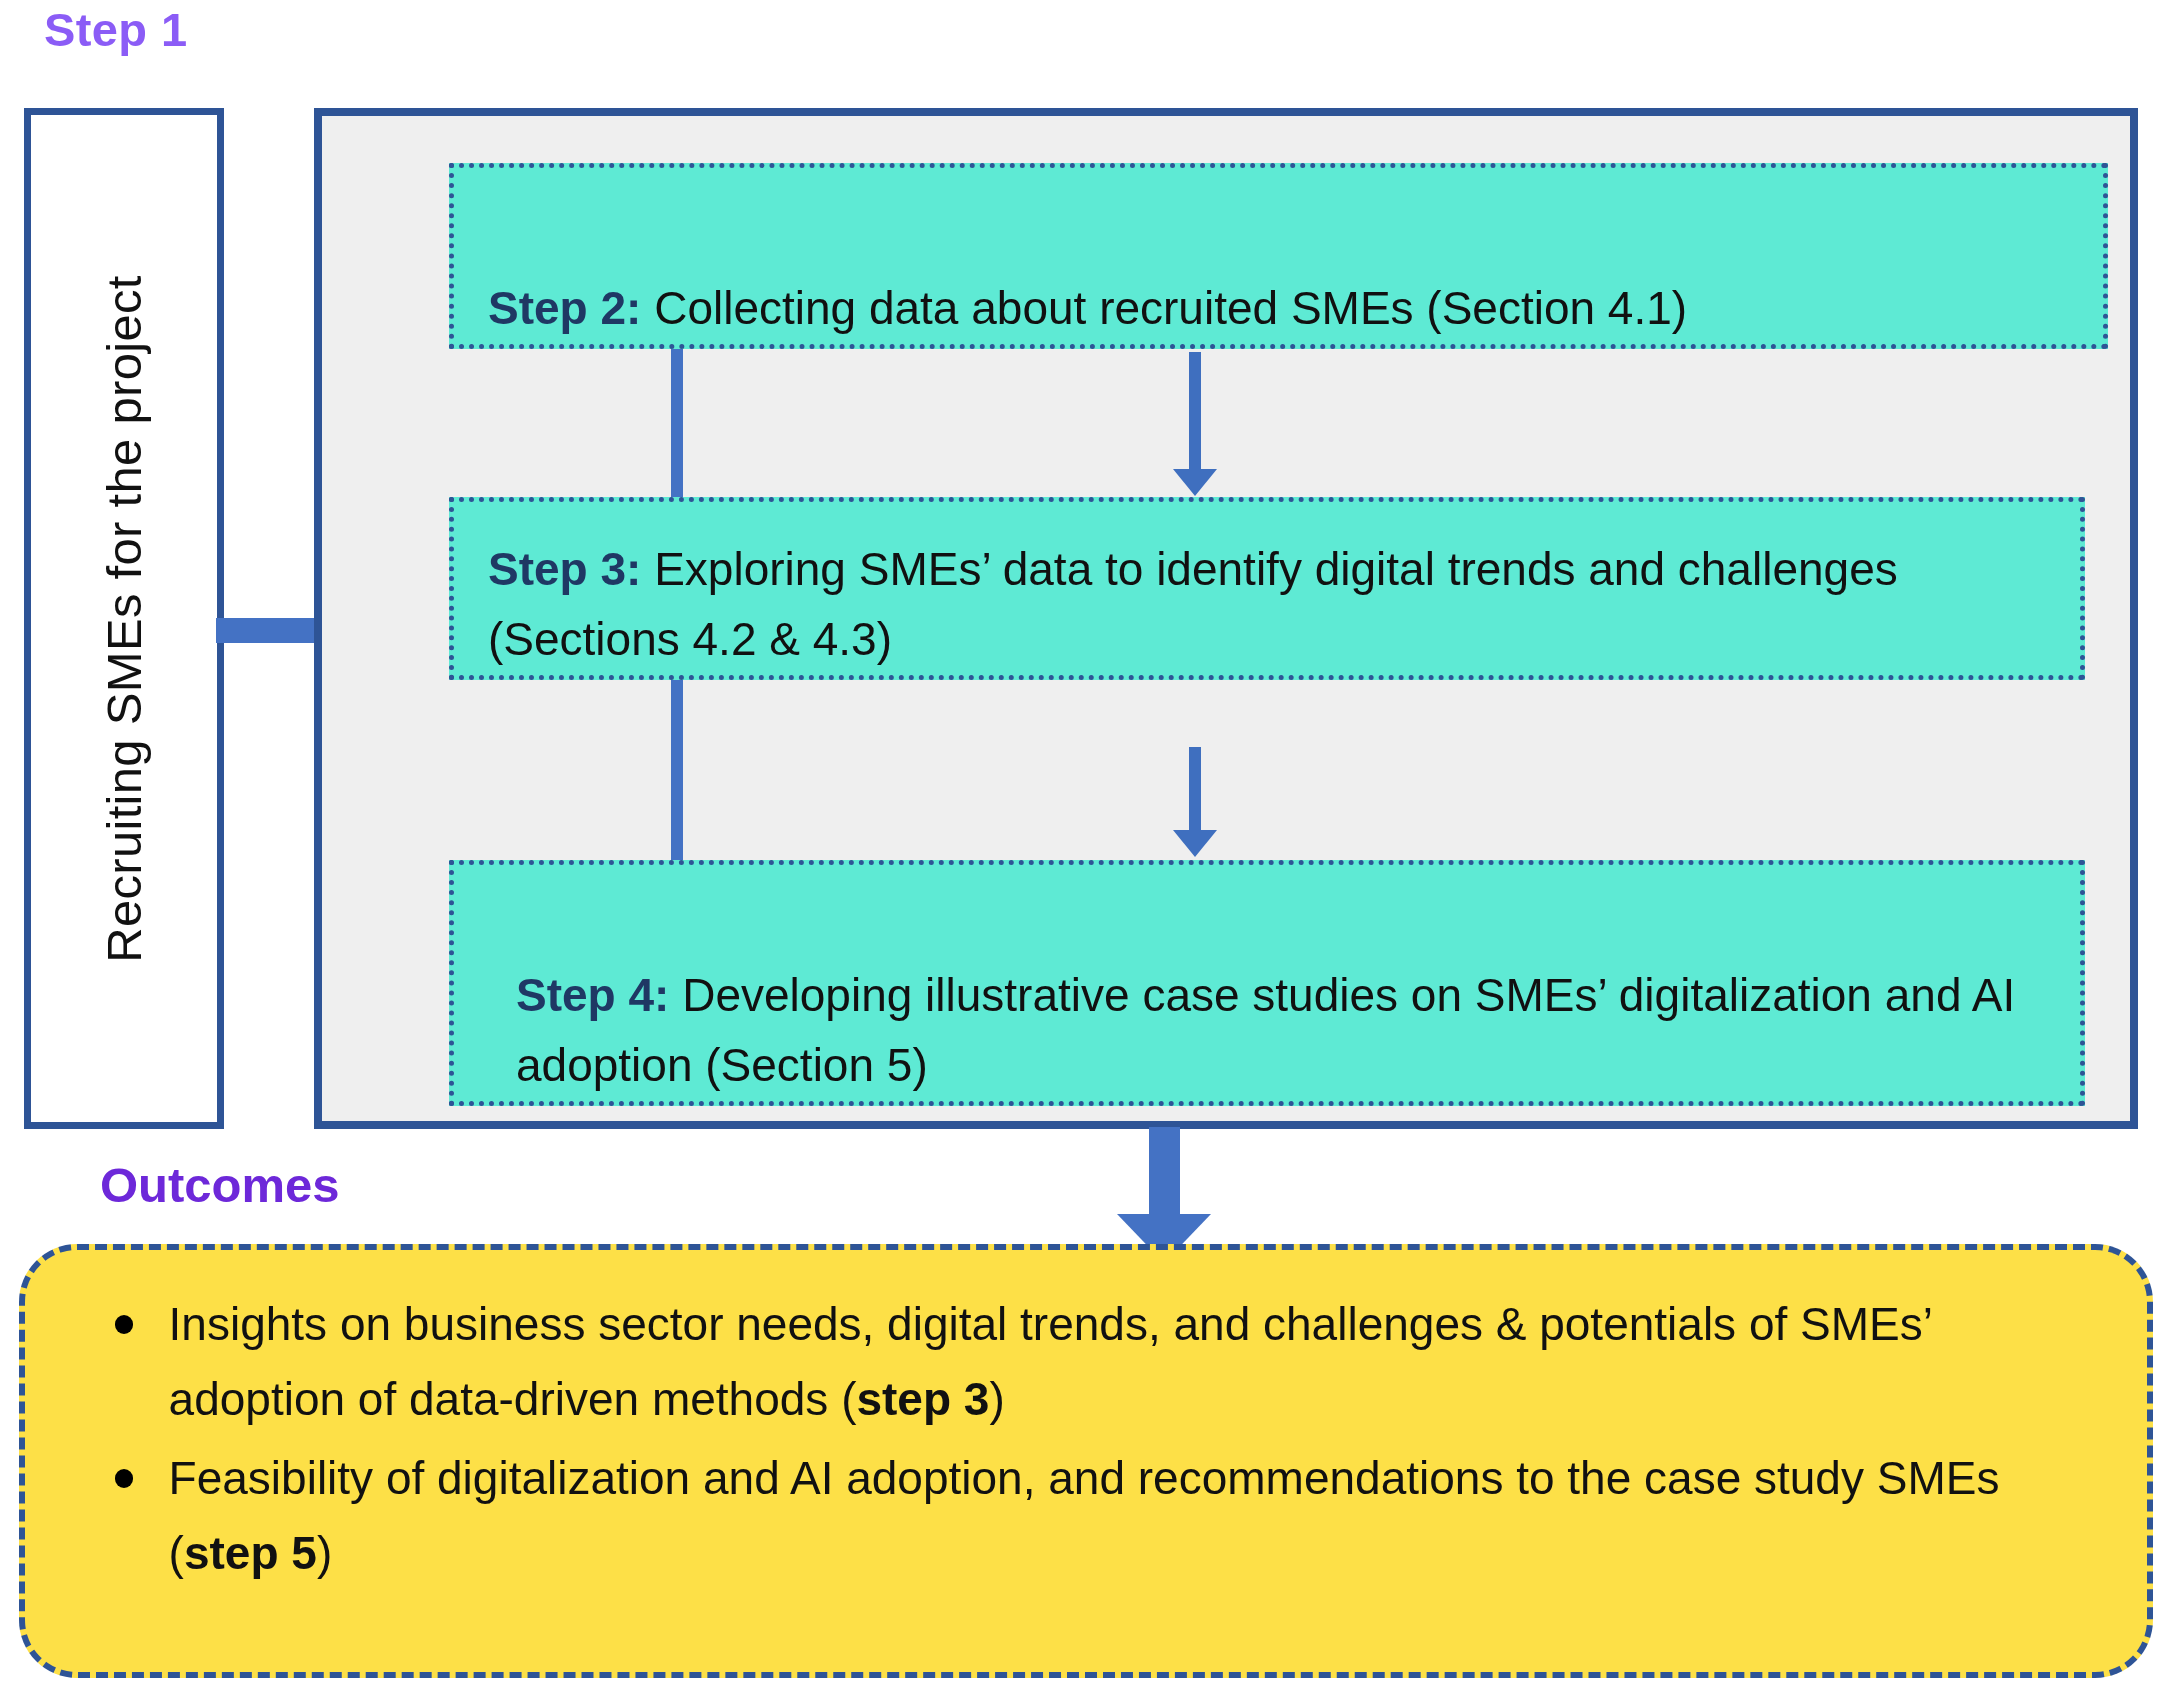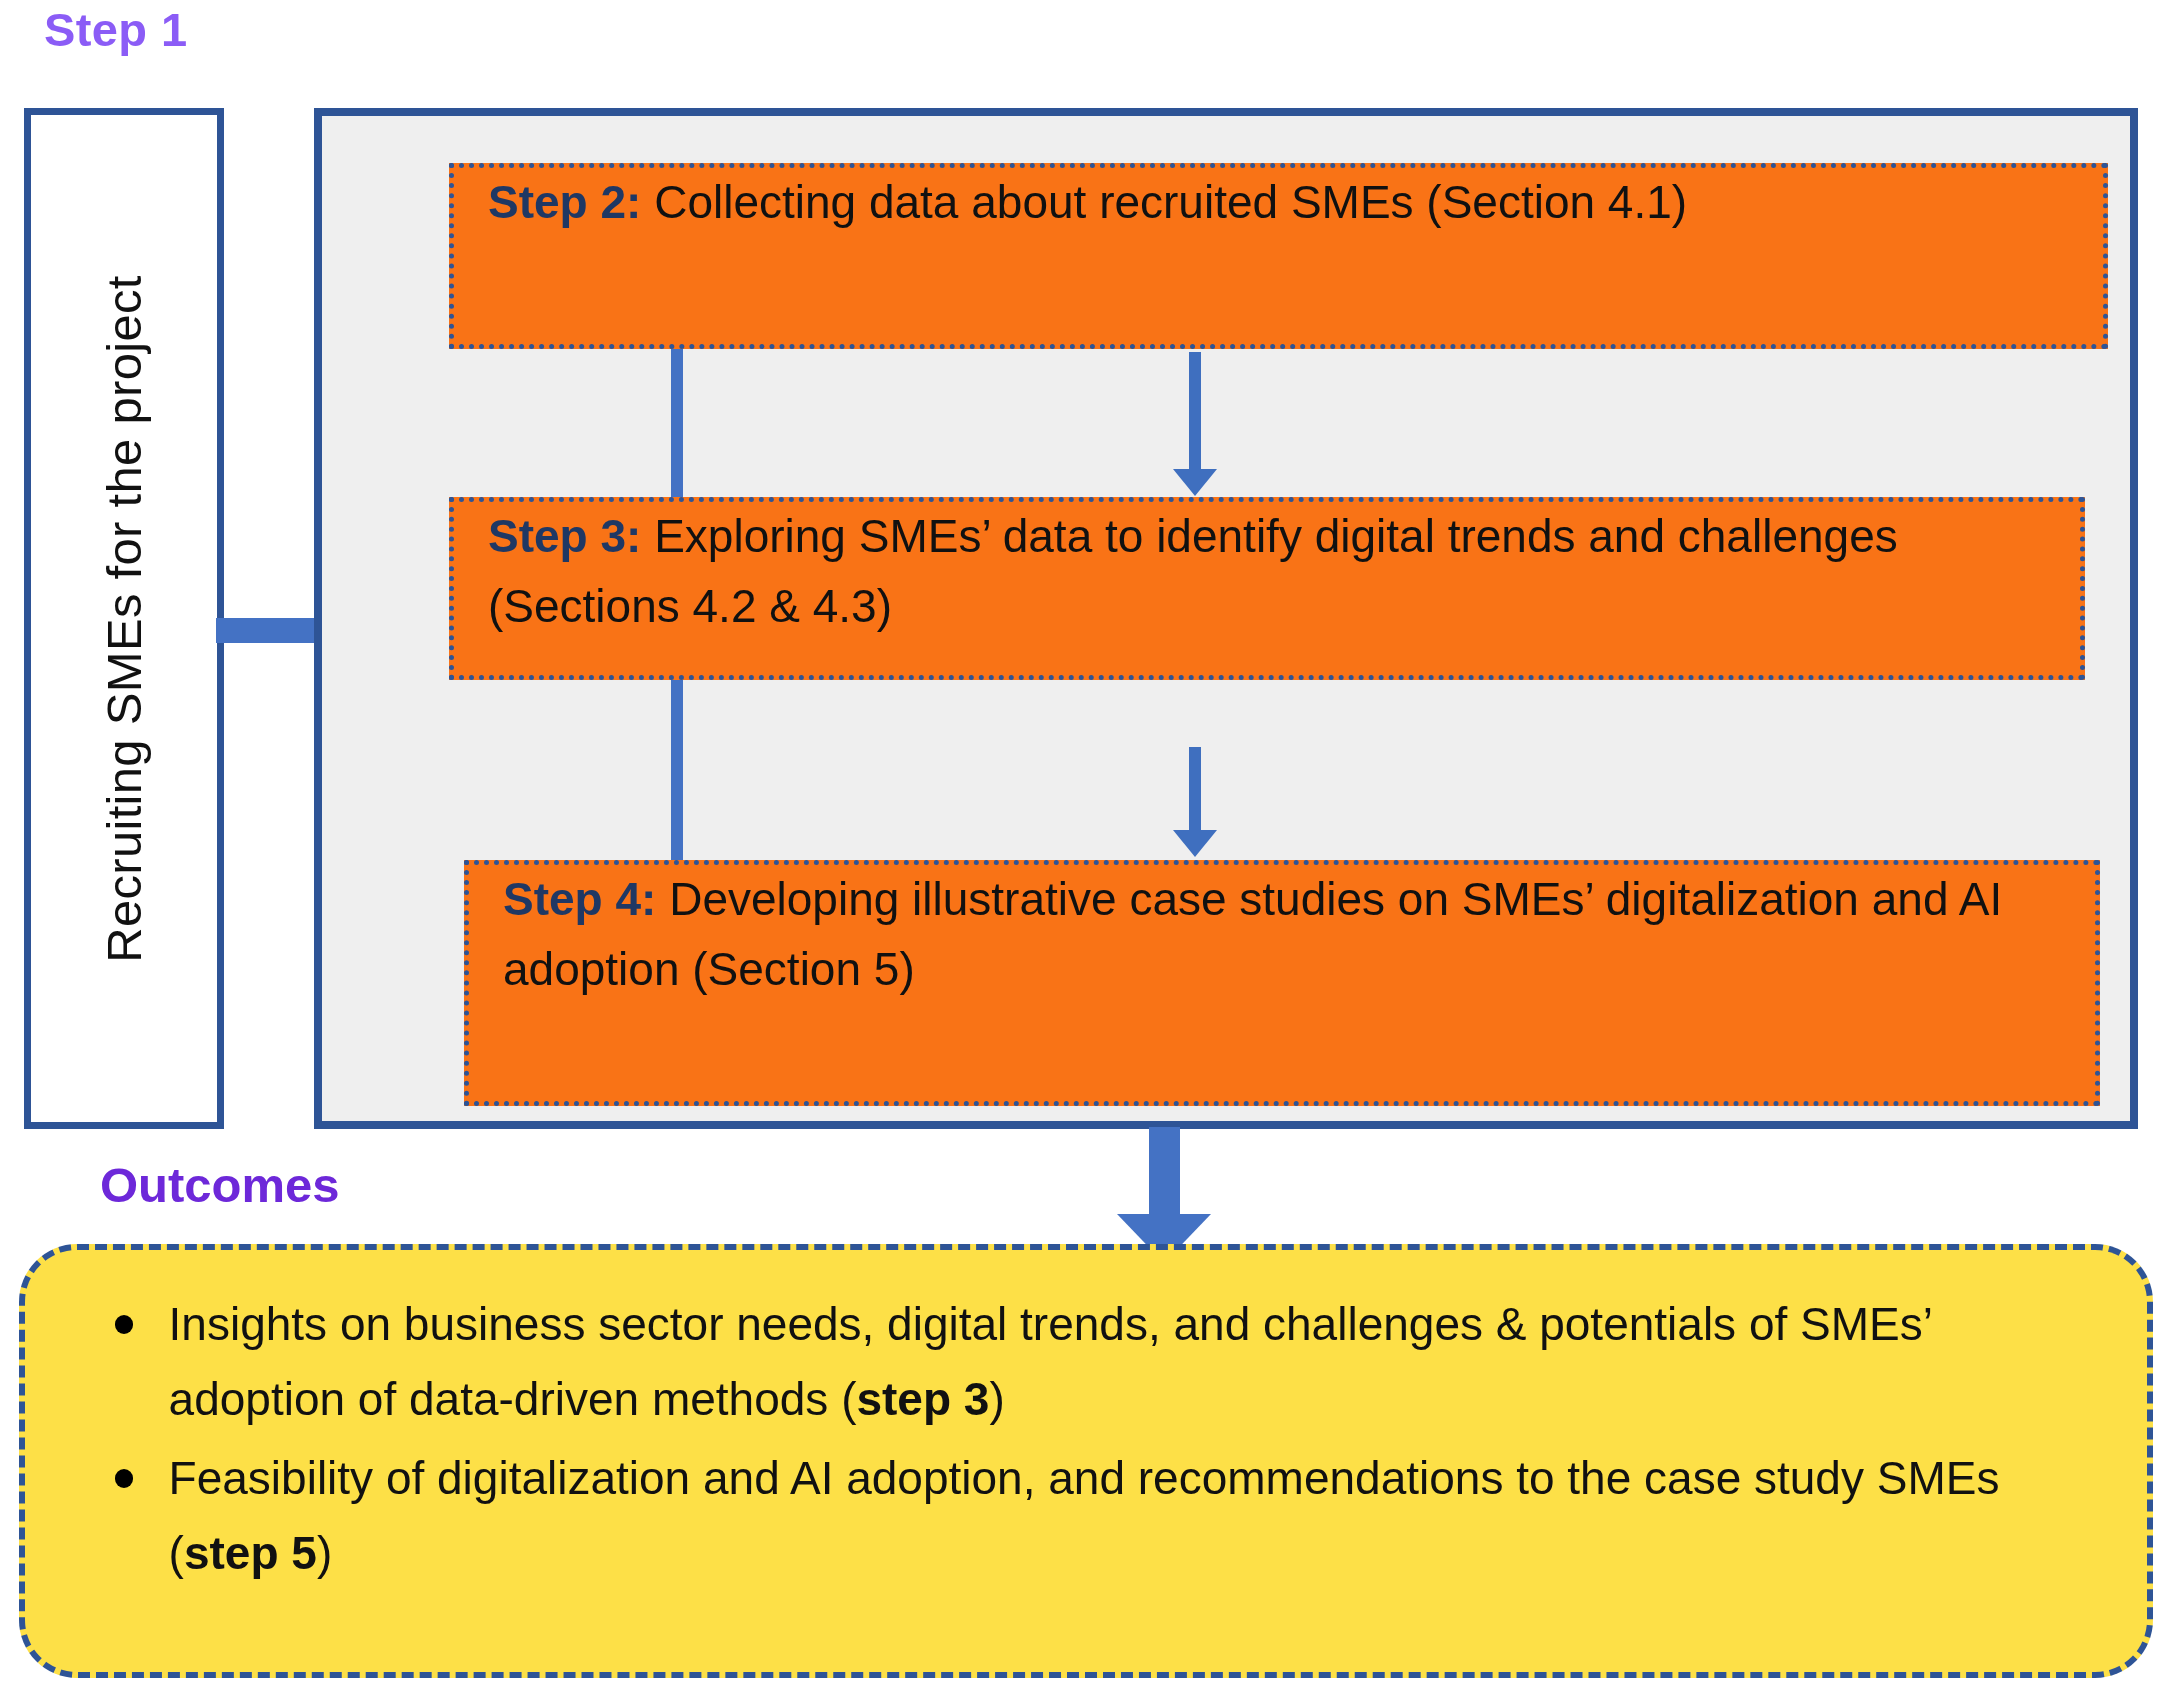--- a/index.html
+++ b/index.html
@@ -60,38 +60,38 @@
     box-sizing: border-box;
     border: 8.5px solid #2E5496;
     background: #EFEFEF;
   }
 
   
   .step-box {
     position: absolute;
     box-sizing: border-box;
     border: 5.1px dotted #2E5496;
-    background: #f97316;
+    background: #5eead4;
     display: flex;
-    align-items: flex-start;
+    align-items: flex-end;
   }
   .step-text {
     font-size: 46px;
     line-height: 1.52;
     color: #111111;
     padding: 0 34px;
   }
   .step-label {
     font-weight: bold;
     color: #1F3864;
   }
 
   #step2-box { left: 127px; top:  47px; width: 1659px; height: 186px; }
   #step3-box { left: 127px; top: 381px; width: 1636px; height: 183px; }
-  #step4-box { left: 142px; top: 744px; width: 1636px; height: 246px; }
+  #step4-box { left: 127px; top: 744px; width: 1636px; height: 246px; padding-left: 28px; }
 
   
   #arrow-step1-to-container {
     position: absolute;
     left: 216px;
     top: 618px;
     width: 108px;
     height: 25.4px;
     background: #4472C4;
   }

